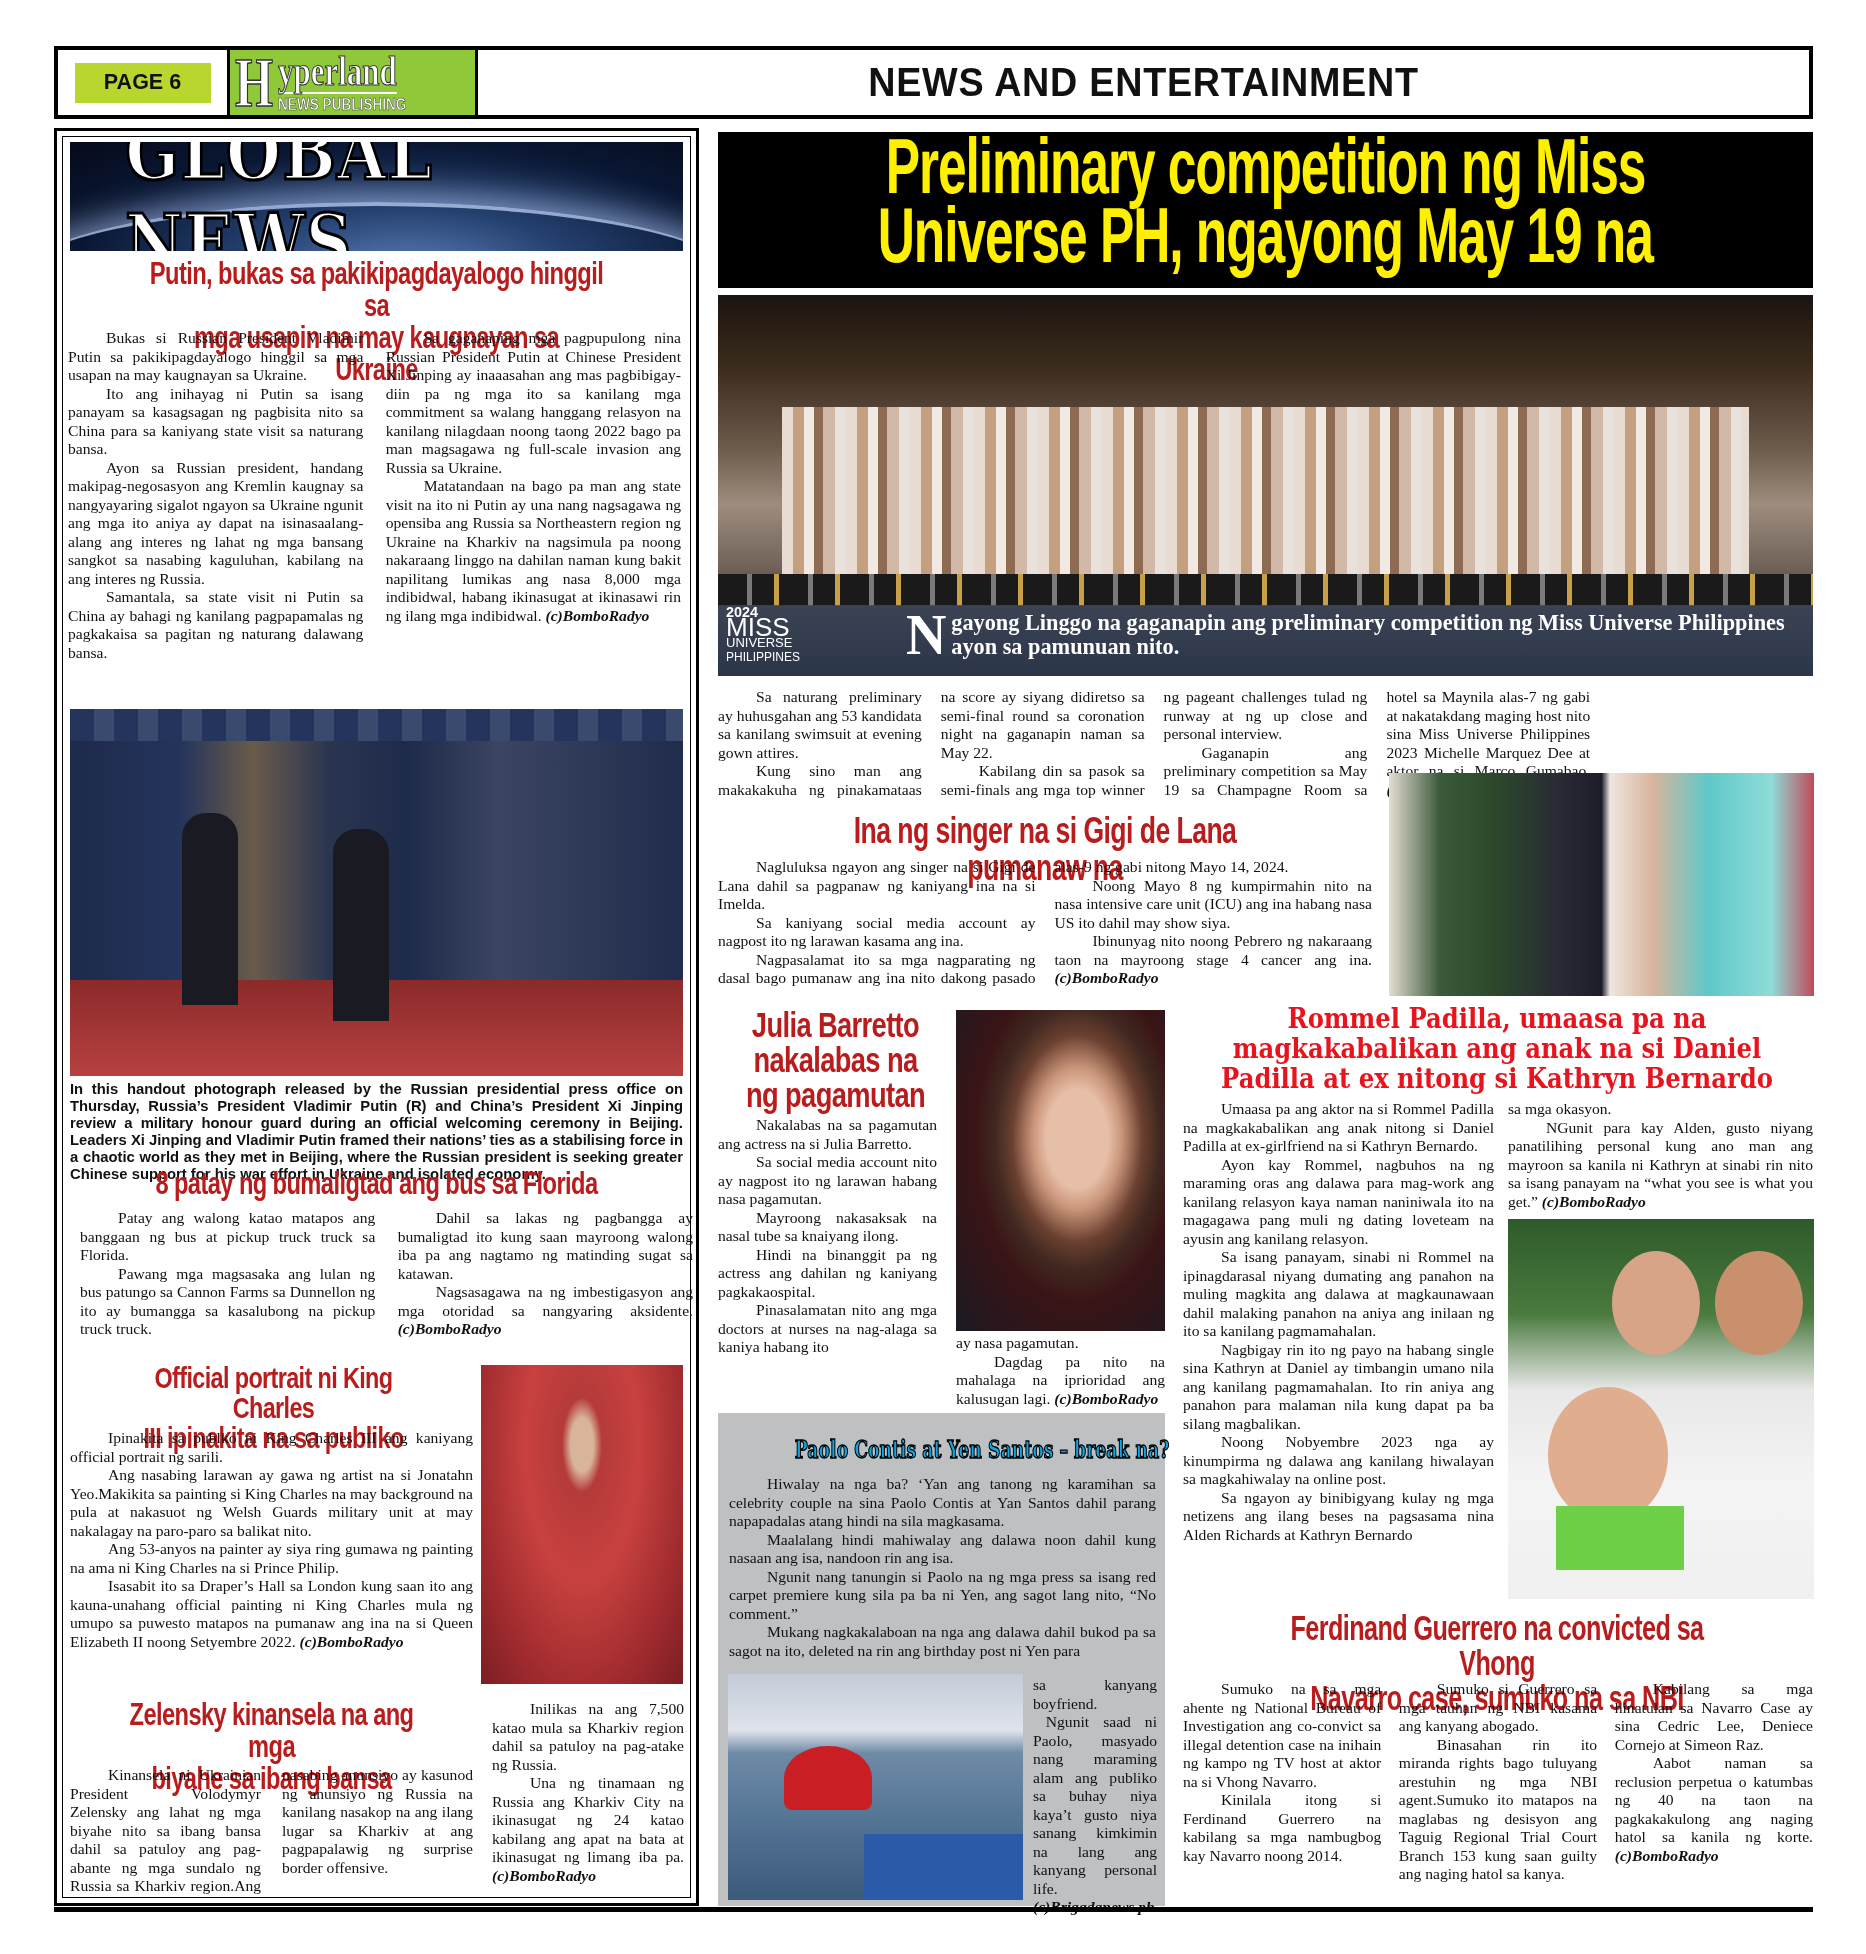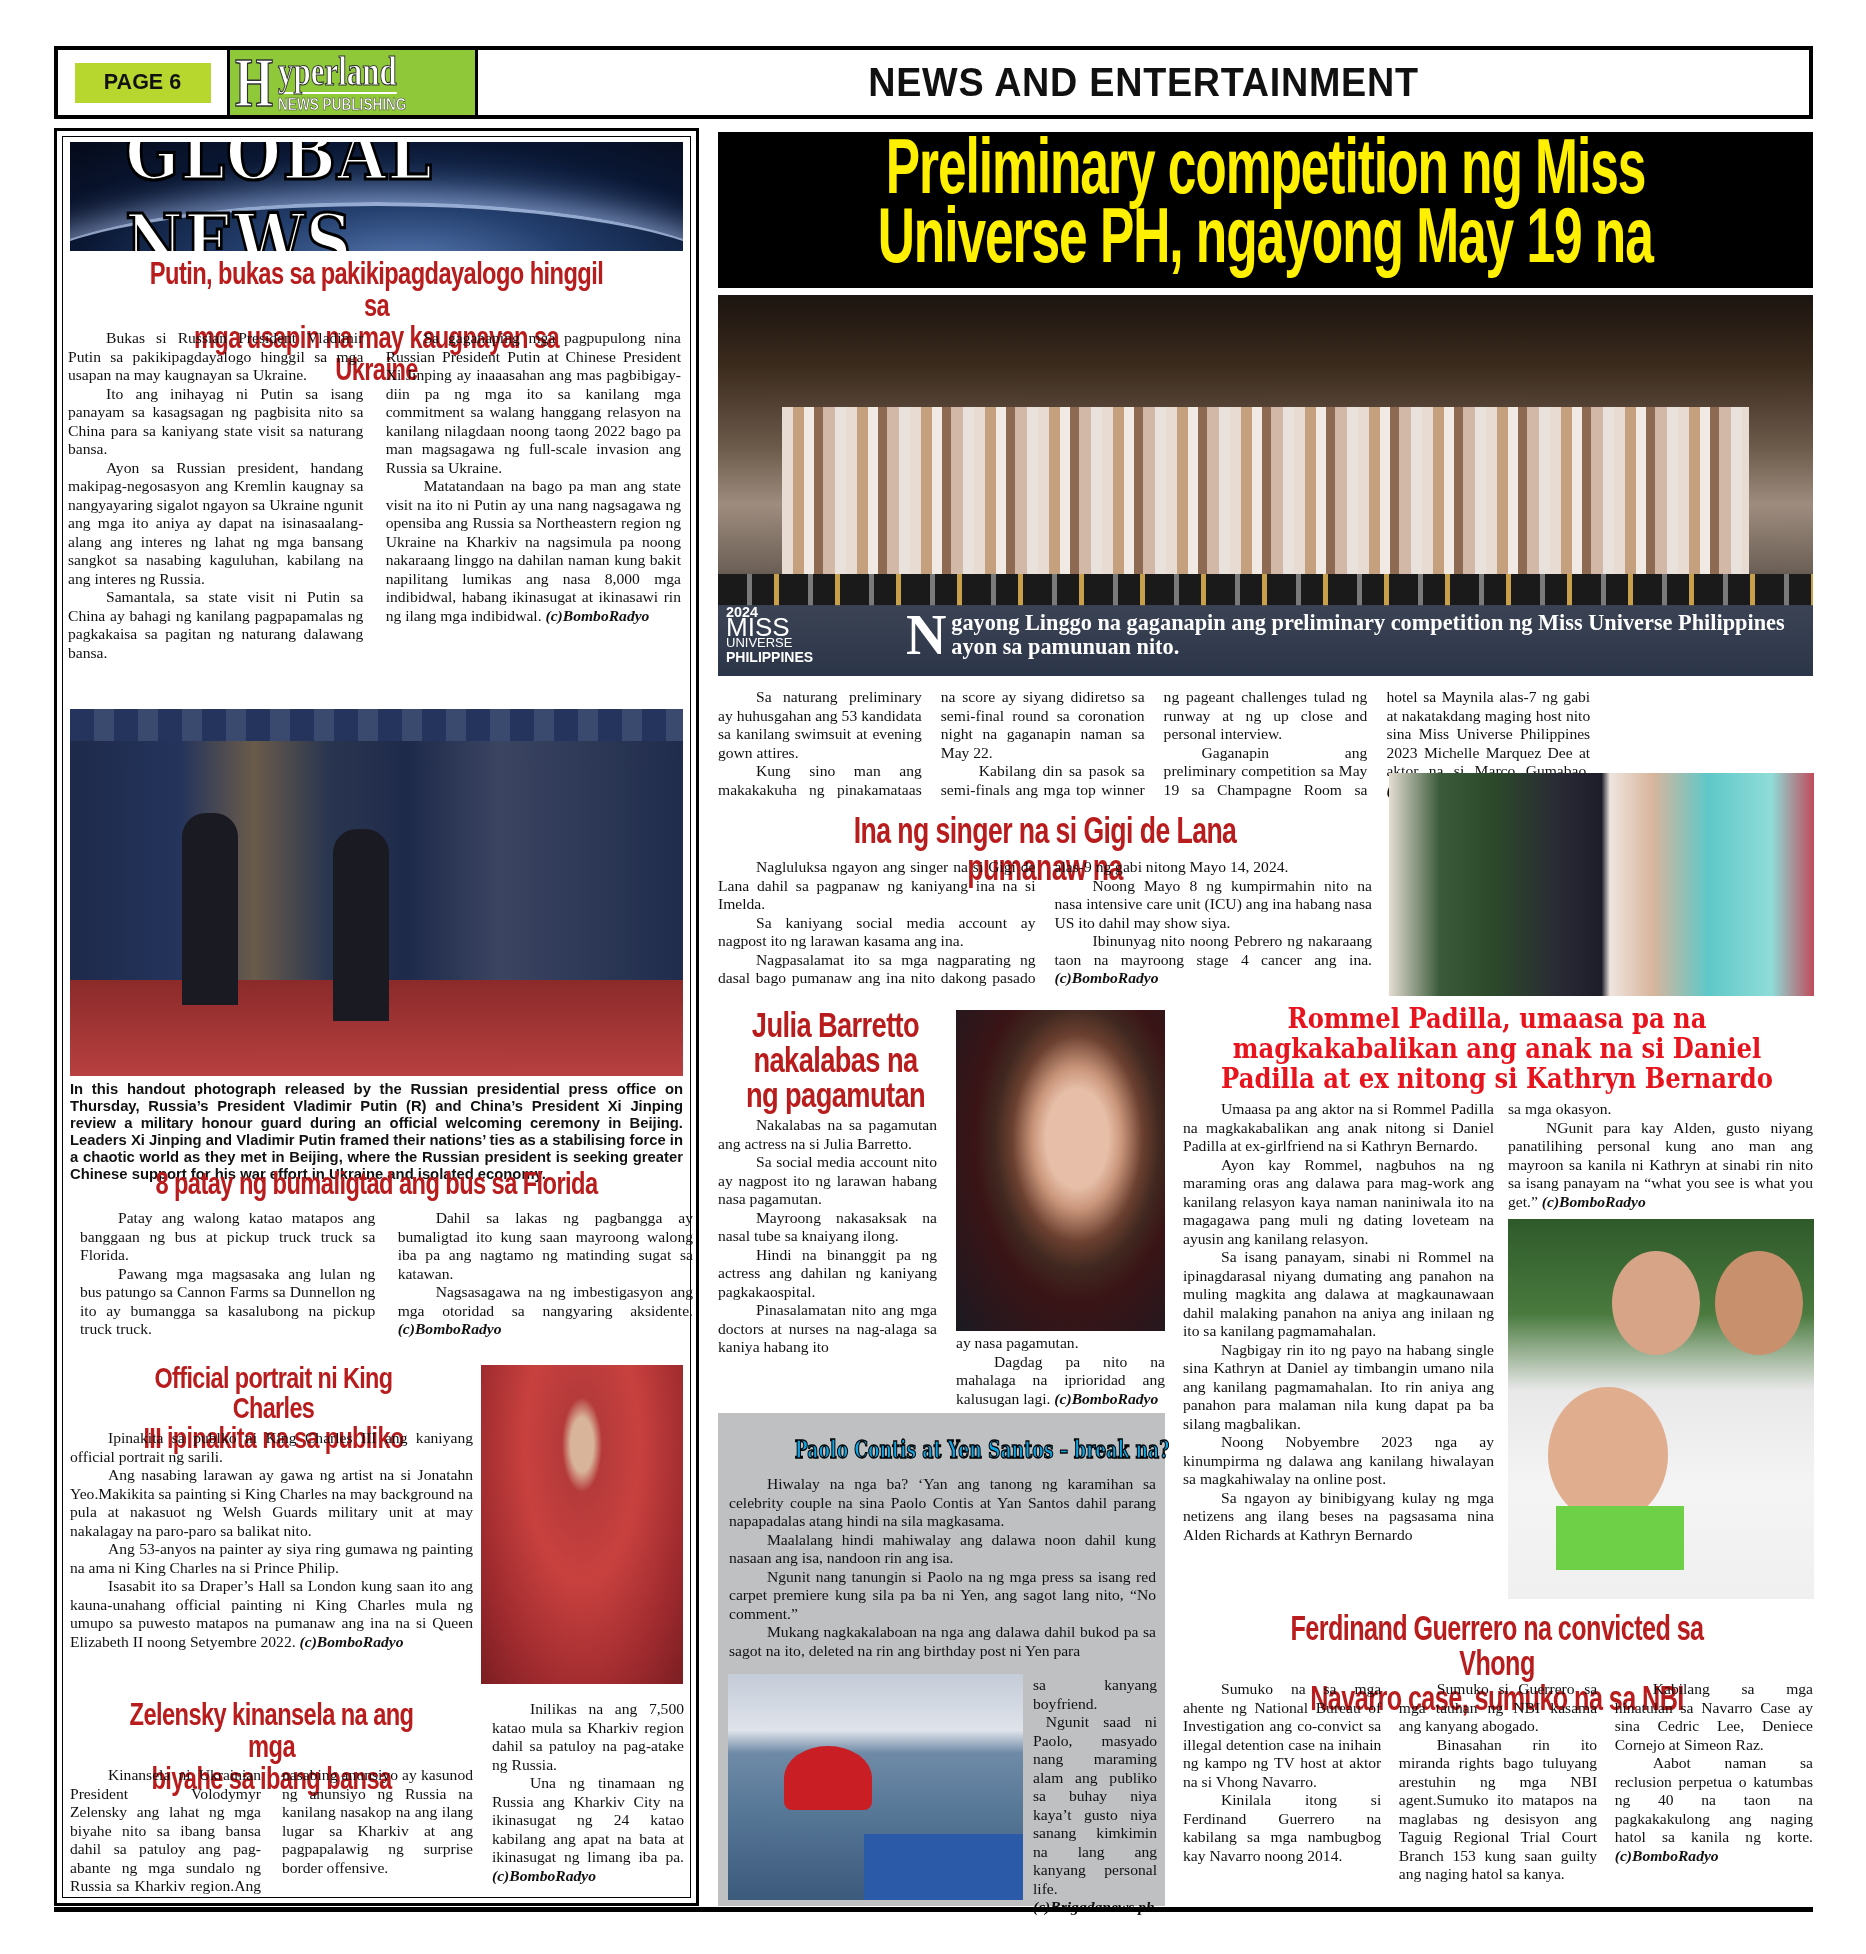--- a/index.html
+++ b/index.html
@@ -124,21 +124,21 @@
   <div>Universe PH, ngayong May 19 na</div>
 </div>
 <div class="abs img mu-photo">
   <div style="position:absolute;left:64px;right:64px;top:112px;height:168px;background:repeating-linear-gradient(90deg,#e8dcd2 0 11.2px,#c5a07e 11.2px 22.3px,#f1e9e3 22.3px 32px,#8e6a52 32px 41px,#d2b8a7 41px 53px,#e9e1dc 53px 64px)"></div>
   <div style="position:absolute;left:0;right:0;top:279px;height:32px;background:repeating-linear-gradient(90deg,#1a1a1a 0 29px,#7a7a7a 29px 34px,#1a1a1a 34px 56px,#c9a04a 56px 61px)"></div>
   <div style="position:absolute;left:0;right:0;top:310px;height:72px;background:linear-gradient(180deg,rgba(60,70,90,.85),rgba(40,50,70,.95))"></div>
   <div style="position:absolute;left:8px;top:310px;color:#fff;font-family:'Liberation Sans',sans-serif;font-weight:bold;line-height:15px">
     <div style="font-size:14.4px">2024</div>
     <div style="font-size:26px;font-weight:normal">MISS</div>
     <div style="font-size:13px;font-weight:normal">UNIVERSE</div>
-    <div style="font-size:14px;font-weight:bold">PHILIPPINES</div>
+    <div style="font-size:12px;font-weight:normal">PHILIPPINES</div>
   </div>
   <div style="position:absolute;left:188px;top:316px;right:12.8px;color:#fff;font-family:'Liberation Serif',serif;font-weight:bold;font-size:22.3px;line-height:24px">
     <span style="float:left;font-size:56px;line-height:49px;margin-right:4.8px">N</span><span>gayong Linggo na gaganapin ang preliminary competition ng Miss Universe Philippines ayon sa pamunuan nito.</span>
   </div>
 </div>
 <div class="abs body col5" style="left:718px;top:688px;width:1095px;height:120px">
   <p>Sa naturang preliminary ay huhusgahan ang 53 kandidata sa kanilang swimsuit at evening gown attires.</p>
   <p>Kung sino man ang makakakuha ng pinakamataas na score ay siyang didiretso sa semi-final round sa coronation night na gaganapin naman sa May 22.</p>
   <p>Kabilang din sa pasok sa semi-finals ang mga top winner ng pageant challenges tulad ng runway at ng up close and personal interview.</p>
   <p><span>Gaganapin ang preliminary competition sa May 19 sa Champagne Room sa hotel sa Maynila alas-7 ng gabi at nakatakdang maging host nito sina Miss Universe Philippines 2023 Michelle Marquez Dee at aktor na si Marco Gumabao.</span> <span class="credit">(c)BomboRadyo</span></p>

